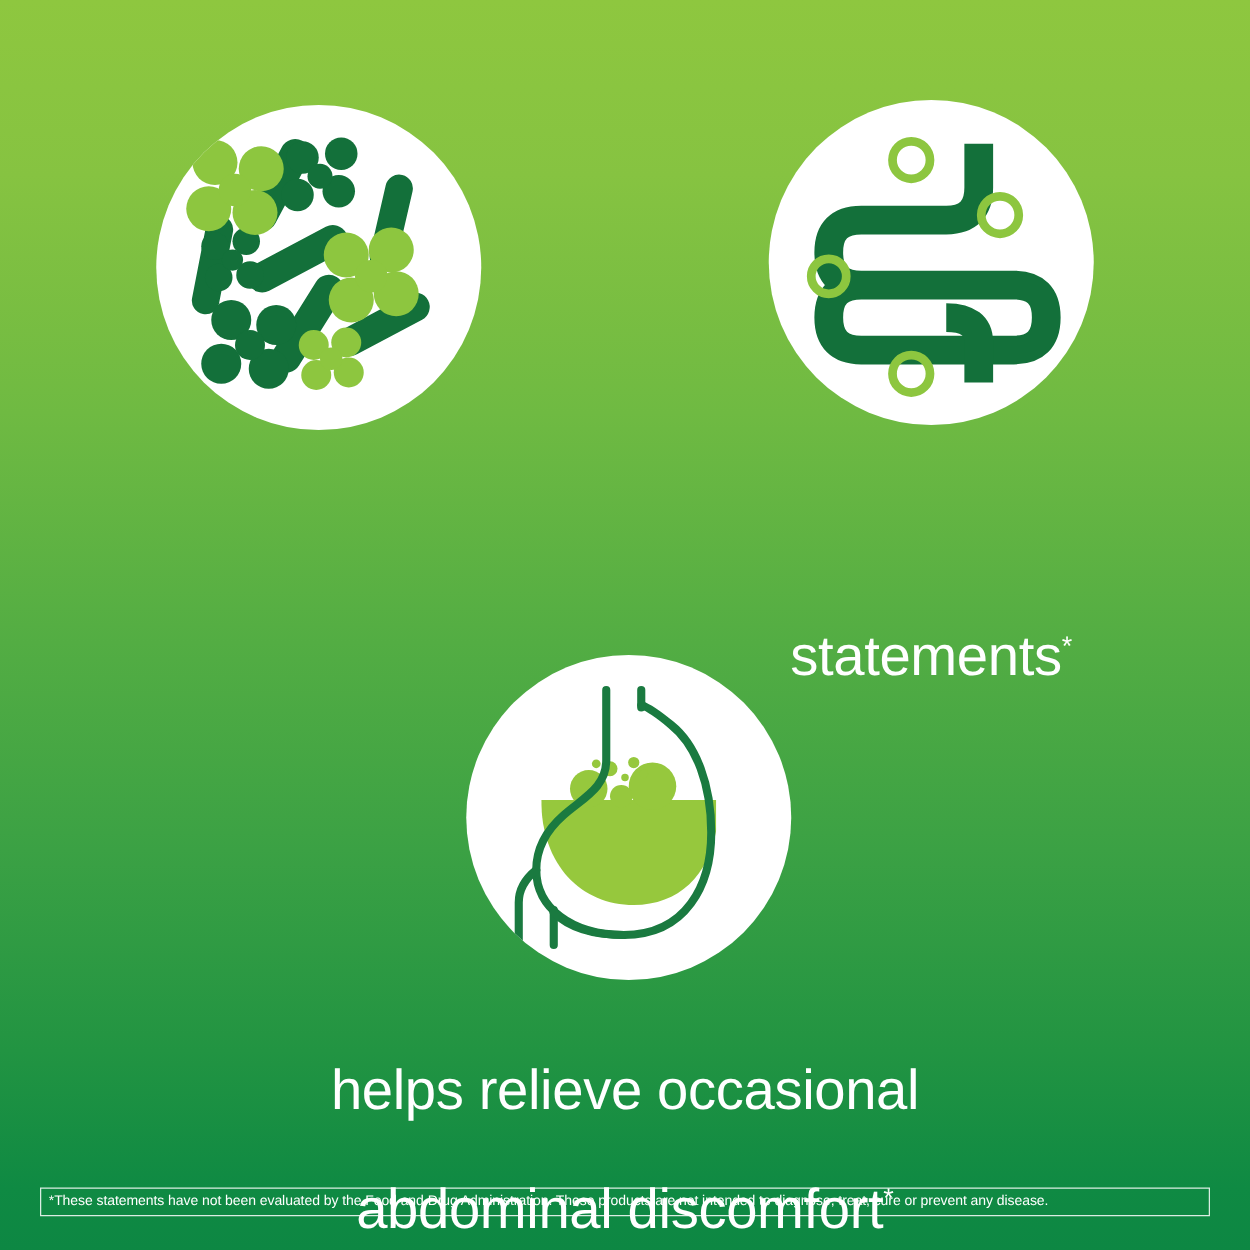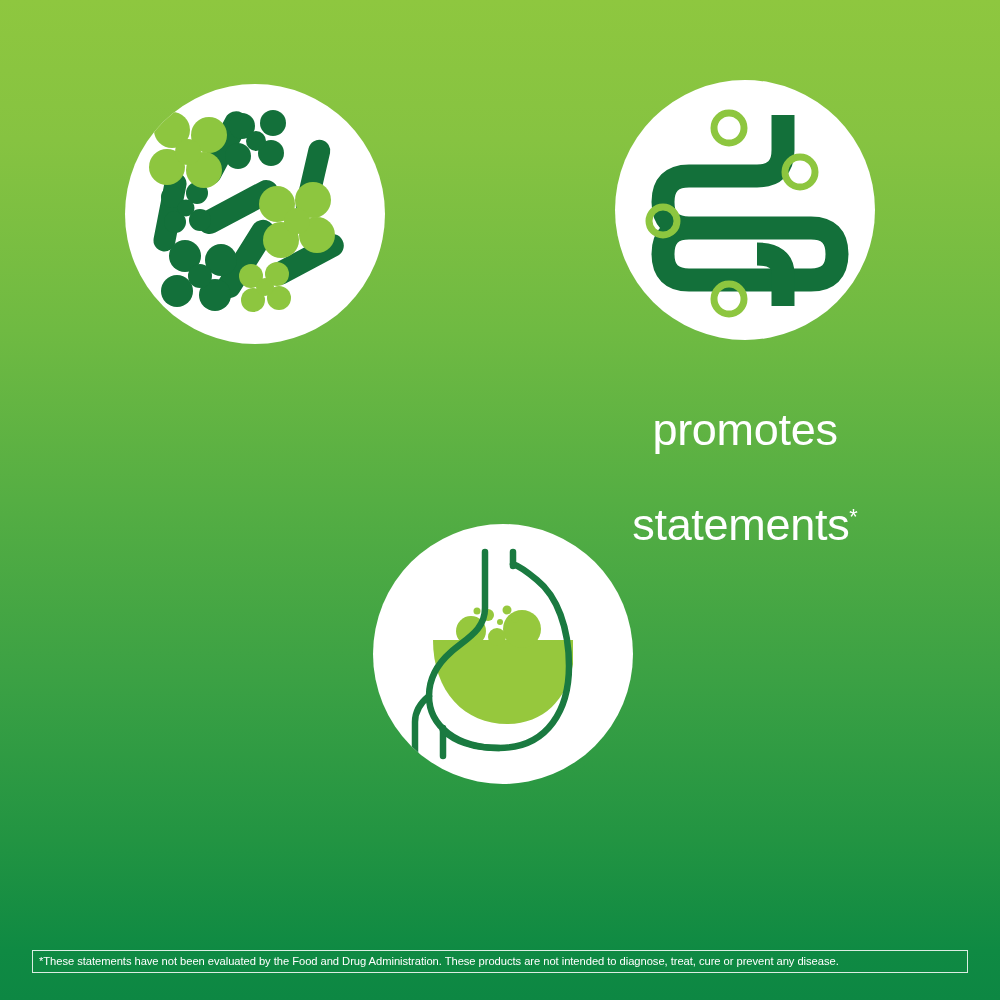--- a/index.html
+++ b/index.html
@@ -194,21 +194,21 @@
         <g fill="none" stroke="#8DC63F" stroke-width="7">
           <circle cx="114" cy="48" r="15"></circle>
           <circle cx="185" cy="92" r="15"></circle>
           <circle cx="48" cy="141" r="14"></circle>
           <circle cx="114" cy="219" r="15"></circle>
         </g>
       </g>
     </svg>
   </div>
   <div class="benefit-label" id="label-regularity">
-    <span>promotes</span><br>
+    <br>
     <span>statements</span><span class="star">*</span>
   </div>
 
   <div class="icon-disc" id="disc-discomfort">
     <svg width="260" height="260" viewBox="0 0 260 260" aria-hidden="true">
       <defs>
         <clipPath id="clip-stom">
             <circle cx="130" cy="130" r="130"></circle>
           </clipPath>
         <clipPath id="clip-fluid">
@@ -247,16 +247,20 @@
         <path d="M 140 28 L 140 42" fill="none" stroke="#1A7A40" stroke-width="6.5" stroke-linecap="round"></path>
 
         <path d="M 56 172
                  C 46 180 42 188 42 198
                  L 42 232" fill="none" stroke="#1A7A40" stroke-width="6.5" stroke-linecap="round" stroke-linejoin="round"></path>
         <path d="M 70 204 L 70 232" fill="none" stroke="#1A7A40" stroke-width="6.5" stroke-linecap="round"></path>
         <path d="M 70 206 C 82 218 100 224 126 224" fill="none" stroke="#1A7A40" stroke-width="6.5" stroke-linecap="round"></path>
       </g>
     </svg>
   </div>
+  <div class="benefit-label" id="label-discomfort">
+    <span>helps relieve occasional</span><br>
+    <span>abdominal discomfort</span><span class="star">*</span>
+  </div>
 
   <div id="disclaimer">*These statements have not been evaluated by the Food and Drug Administration. These products are not intended to diagnose, treat, cure or prevent any disease.</div>
 
 </div>
 
 </body></html>

